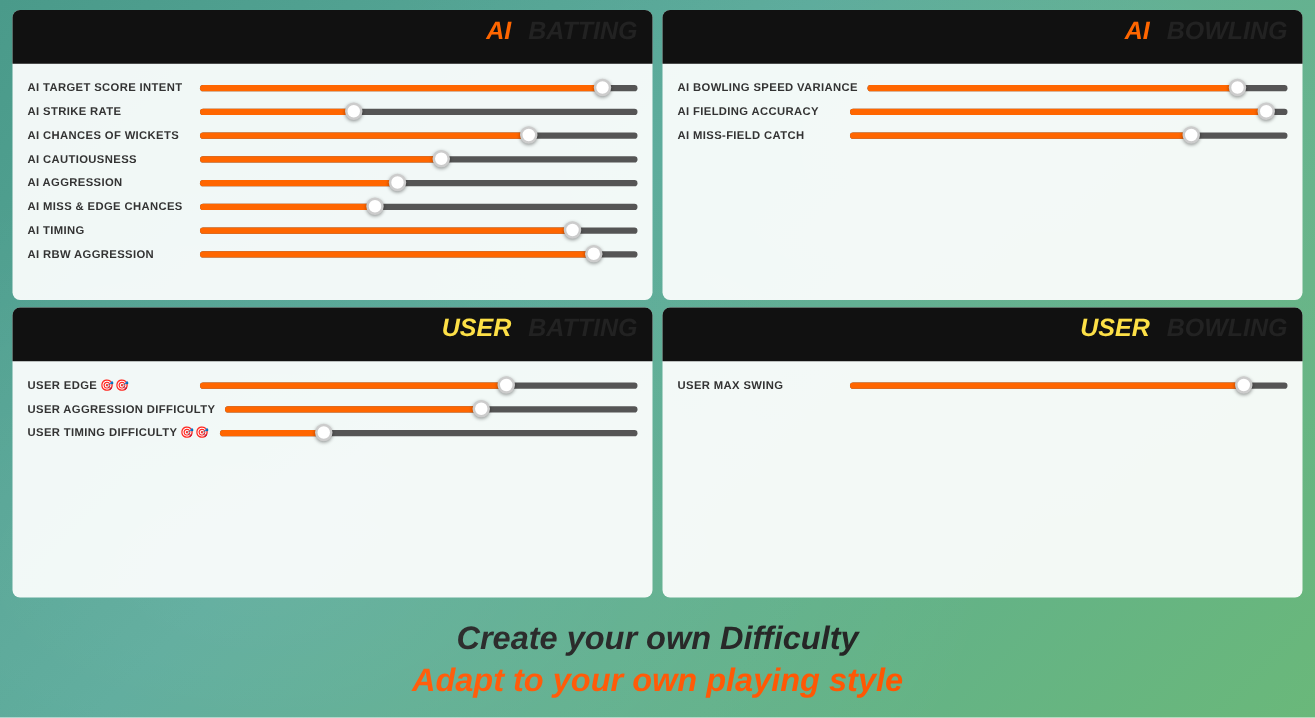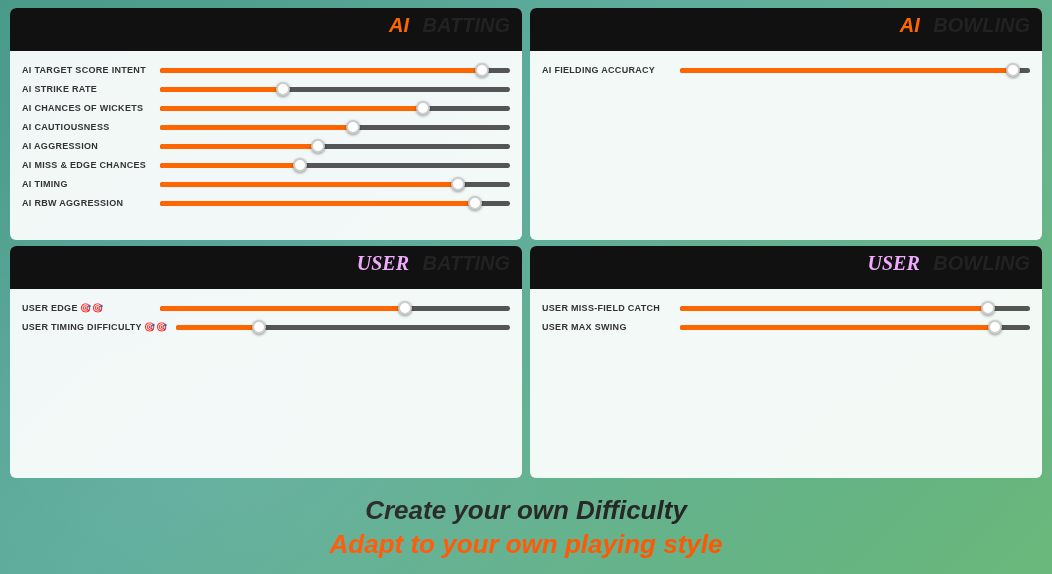--- a/index.html
+++ b/index.html
@@ -56,22 +56,21 @@
       display: flex;
       align-items: center;
       gap: 4px;
     }
 
     .panel-title .ai-word {
       color: #ff6600;
     }
 
     .panel-title .user-word {
-      color: #f0abfc;
-      font-family: Liberation Serif, serif;
+      color: #fde047;
     }
 
     .slider-row {
       display: flex;
       align-items: center;
       margin-bottom: 5px;
       gap: 8px;
     }
 
     .slider-label {
@@ -234,25 +233,41 @@
     </div>
 
     <div class="panel">
       <div class="panel-title-bar">
         <div class="panel-title">
           <span class="ai-word">AI</span>&nbsp;<span>BOWLING</span>
         </div>
       </div>
       <div id="ai-bowling-sliders">
           <div class="slider-row">
+            <div class="slider-label">AI BOWLING SPEED VARIANCE</div>
+            <div class="slider-track-container">
+              <div class="slider-bg"></div>
+              <div class="slider-fill" style="width: 88%;"></div>
+              <div class="slider-thumb" style="left: 88%;"></div>
+            </div>
+          </div>
+          <div class="slider-row">
             <div class="slider-label">AI FIELDING ACCURACY</div>
             <div class="slider-track-container">
               <div class="slider-bg"></div>
               <div class="slider-fill" style="width: 95%;"></div>
               <div class="slider-thumb" style="left: 95%;"></div>
+            </div>
+          </div>
+          <div class="slider-row">
+            <div class="slider-label">AI MISS-FIELD CATCH</div>
+            <div class="slider-track-container">
+              <div class="slider-bg"></div>
+              <div class="slider-fill" style="width: 78%;"></div>
+              <div class="slider-thumb" style="left: 78%;"></div>
             </div>
           </div>
         </div>
     </div>
 
   </div>
 
   <div class="panels-row" style="padding-top:0;">
 
     <div class="panel">
@@ -264,45 +279,45 @@
       <div id="user-batting-sliders">
           <div class="slider-row">
             <div class="slider-label">USER EDGE 🎯🎯</div>
             <div class="slider-track-container">
               <div class="slider-bg"></div>
               <div class="slider-fill" style="width: 70%;"></div>
               <div class="slider-thumb" style="left: 70%;"></div>
             </div>
           </div>
           <div class="slider-row">
+            <div class="slider-label">USER AGGRESSION DIFFICULTY</div>
+            <div class="slider-track-container">
+              <div class="slider-bg"></div>
+              <div class="slider-fill" style="width: 62%;"></div>
+              <div class="slider-thumb" style="left: 62%;"></div>
+            </div>
+          </div>
+          <div class="slider-row">
             <div class="slider-label">USER TIMING DIFFICULTY 🎯🎯</div>
             <div class="slider-track-container">
               <div class="slider-bg"></div>
               <div class="slider-fill" style="width: 25%;"></div>
               <div class="slider-thumb" style="left: 25%;"></div>
             </div>
           </div>
         </div>
     </div>
 
     <div class="panel">
       <div class="panel-title-bar">
         <div class="panel-title">
           <span class="user-word">USER</span>&nbsp;<span>BOWLING</span>
         </div>
       </div>
       <div id="user-bowling-sliders">
-          <div class="slider-row">
-            <div class="slider-label">USER MISS-FIELD CATCH</div>
-            <div class="slider-track-container">
-              <div class="slider-bg"></div>
-              <div class="slider-fill" style="width: 88%;"></div>
-              <div class="slider-thumb" style="left: 88%;"></div>
-            </div>
-          </div>
           <div class="slider-row">
             <div class="slider-label">USER MAX SWING</div>
             <div class="slider-track-container">
               <div class="slider-bg"></div>
               <div class="slider-fill" style="width: 90%;"></div>
               <div class="slider-thumb" style="left: 90%;"></div>
             </div>
           </div>
         </div>
     </div>

